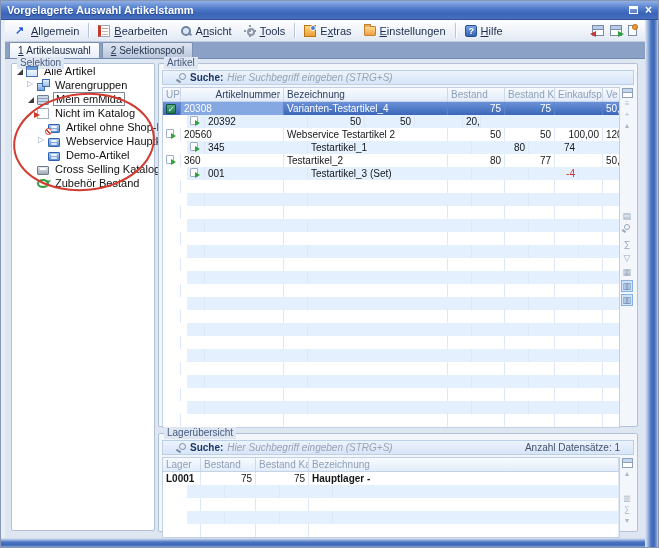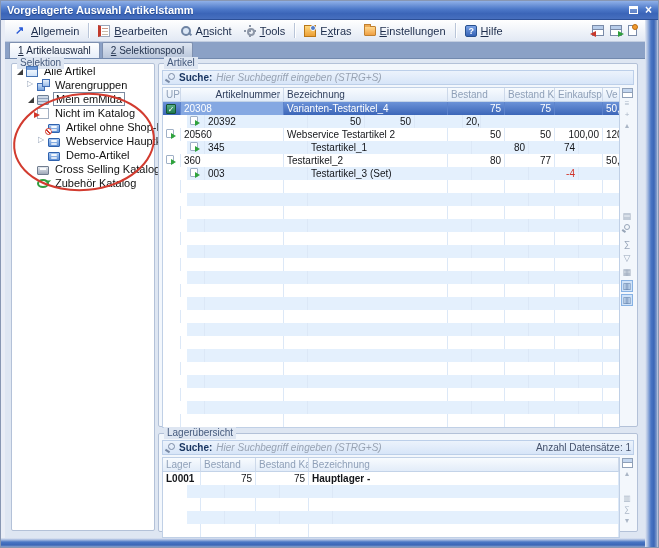--- a/index.html
+++ b/index.html
@@ -115,21 +115,21 @@
   .ti-cross-selling::before{content:"";position:absolute;left:2px;right:2px;top:1px;height:2px;
     background:rgba(255,255,255,.9);}
   .ti-zubehoer{width:9px;height:9px;margin-top:1px;border:2px solid #2f9e3f;border-radius:50%;}
   .ti-zubehoer::after{content:"";position:absolute;right:-3px;top:-3px;width:0;height:0;
     border-left:4px solid transparent;border-bottom:5px solid #2f9e3f;transform:rotate(45deg);}
   .tlabel{padding:0 2px;}
   .tlabel.boxed{border:1px solid #7a8aa0;background:#fff;line-height:12px;}
   .red-ellipse{position:absolute;left:1px;top:29px;width:142px;height:98px;
     border:2px solid #d23b2f;border-radius:50%;transform:rotate(-5deg);pointer-events:none;z-index:5;}
   
-  .searchbar{height:15px;display:flex;align-items:center;gap:4px;padding:0 2px;
+  .searchbar{height:15px;display:flex;align-items:center;gap:4px;padding:0 13px;
     background:linear-gradient(#ecf3fc,#d7e5f8);border:1px solid #bccfe9;margin-bottom:2px;
     font-size:10px;}
   .mag{width:10px;height:10px;position:relative;display:inline-block;flex:0 0 10px;}
   .mag::before{content:"";position:absolute;left:3px;top:0;width:5px;height:5px;
     border:1.5px solid #7a8aa5;border-radius:50%;}
   .mag::after{content:"";position:absolute;left:0;top:7px;width:5px;height:2px;background:#7a8aa5;
     transform:rotate(35deg);}
   .s-label{font-weight:bold;color:#17335f;}
   .s-ph{font-style:italic;color:#98a3b3;flex:1;}
   .s-count{color:#44516b;}
@@ -277,21 +277,21 @@
             <span class="tlabel">Demo-Artikel</span>
           </div>
           <div class="titem" style="padding-left: 15px;">
             <span class="caret"></span>
             <span class="ti ti-cross-selling"></span>
             <span class="tlabel">Cross Selling Katalog</span>
           </div>
           <div class="titem" style="padding-left: 15px;">
             <span class="caret"></span>
             <span class="ti ti-zubehoer"></span>
-            <span class="tlabel">Zubehör Katalog</span>
+            <span class="tlabel">Zubehör Bestand</span>
           </div>
         </div>
       <div class="red-ellipse"></div>
     </div>
 
     <div class="groupbox gb-artikel">
       <span class="gb-label">Artikel</span>
       <div class="searchbar">
         <span class="mag"></span>
         <span class="s-label">Suche:</span>
@@ -347,21 +347,21 @@
               <div class="gcell c-up" style="width: 18px;"><span class="up-page"></span></div>
               <div class="gcell" style="width: 103px;">360</div>
               <div class="gcell" style="width: 164px;">Testartikel_2</div>
               <div class="gcell c-num" style="width: 57px;">80</div>
               <div class="gcell c-num" style="width: 50px;">77</div>
               <div class="gcell c-num" style="width: 48px;"></div>
               <div class="gcell" style="width: 18px;">50,</div>
             </div>
             <div class="grow alt">
               <div class="gcell c-up" style="width: 18px;"><span class="up-page"></span></div>
-              <div class="gcell" style="width: 103px;">003</div>
+              <div class="gcell" style="width: 103px;">001</div>
               <div class="gcell" style="width: 164px;">Testartikel_3 (Set)</div>
               <div class="gcell c-num" style="width: 57px;"></div>
               <div class="gcell c-num neg" style="width: 50px;">-4</div>
               <div class="gcell c-num" style="width: 48px;"></div>
               <div class="gcell" style="width: 18px;">100</div>
             </div>
             <div class="grow">
               <div class="gcell c-up" style="width: 18px;"></div>
               <div class="gcell" style="width: 103px;"></div>
               <div class="gcell" style="width: 164px;"></div>

